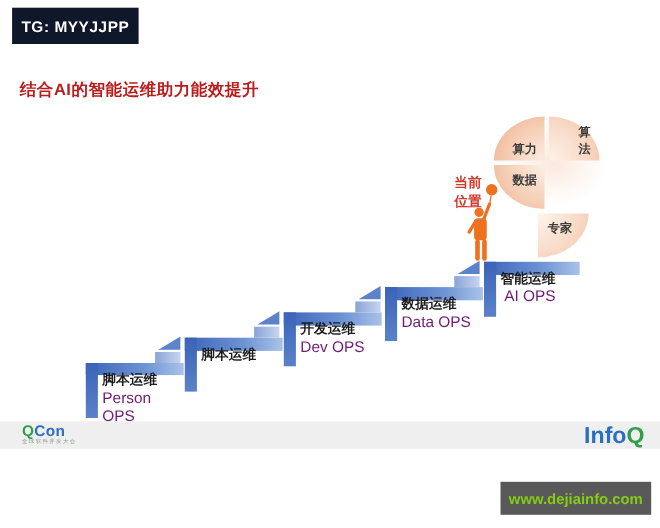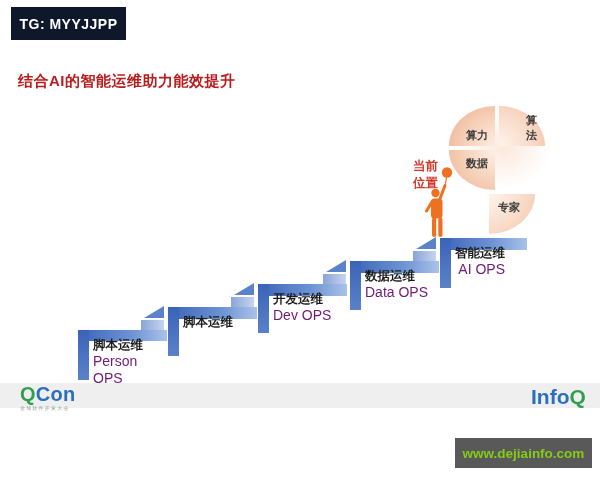--- a/index.html
+++ b/index.html
@@ -83,21 +83,21 @@
   #step4 .cbar { left:323px; top:274px; }
   #step5 .hbar { left:440px; top:238px; width:87px; }
   #step5 .vbar { left:440px; top:238px; height:50px; }
   #step5 .step-text { left:455px; top:245px;text-align:right; }
   #step5 .tri  { left:416px; top:237px; }
   #step5 .cbar { left:413px; top:251px; }
 
   
   .footer-band { position:absolute; left:0; top:383px; width:600px; height:25px; background:#efefef; }
   .qcon-logo { position:absolute; left:20px; top:384px; line-height:1; }
-  .qcon-main { font-size:20px; font-weight:800; letter-spacing:.3px; }
+  .qcon-main { font-size:14px; font-weight:800; letter-spacing:.3px; }
   .qcon-q { color:#2f9e4f; }
   .qcon-rest { color:#2a6fc0; }
   .qcon-sub { font-size:5px; color:#8c9c90; letter-spacing:1.2px; margin-top:2px; }
   .infoq-logo { position:absolute; left:531px; top:386px; font-size:21px; font-weight:800; line-height:1; }
   .infoq-info { color:#2a6fc0; }
   .infoq-q { color:#2f9e4f; }
   .website-box {
     position:absolute; left:455px; top:438px; width:137px; height:30px;
     background:#595959; color:#84cc16; font-size:13.5px; font-weight:700;
     display:flex; align-items:center; justify-content:center;

